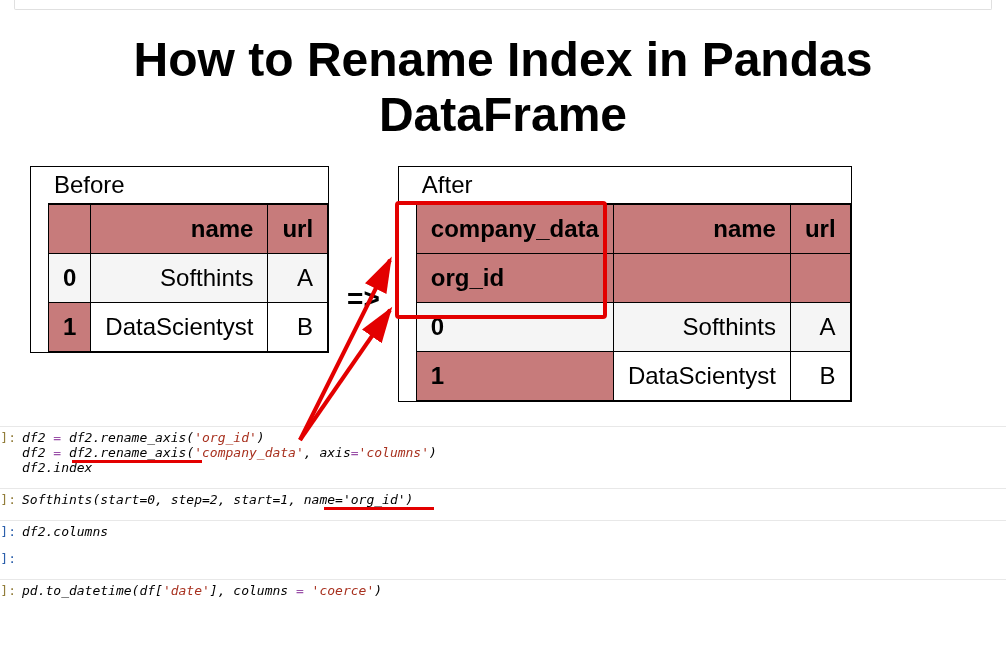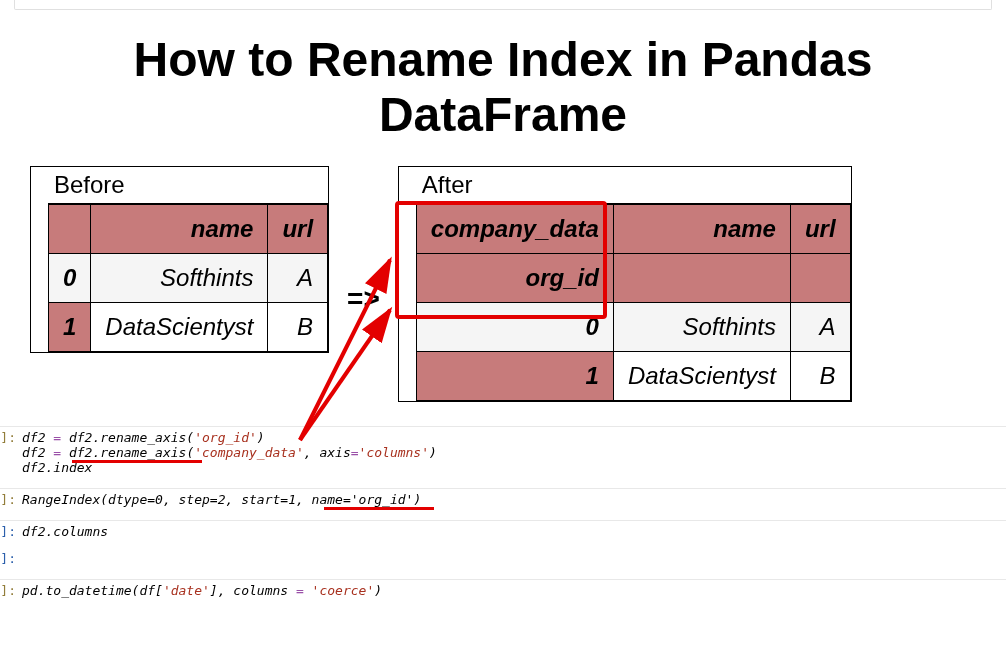--- a/index.html
+++ b/index.html
@@ -2,24 +2,24 @@
 <html><head>
 <meta charset="utf-8">
 <style>
 * { box-sizing: border-box; margin: 0; padding: 0; }
 body { font-family: -apple-system, BlinkMacSystemFont, "Segoe UI", Arial, sans-serif; width: 1006px; height: 666px; background: #fff; position: relative; overflow: hidden; }
 .faint-box { position: absolute; top: 0; left: 14px; right: 14px; height: 10px; border: 1px solid #e0e0e0; border-top: none; border-radius: 0 0 2px 2px; }
 .title { font-size: 48px; font-weight: 700; text-align: center; margin-top: 32px; line-height: 1.15; padding: 0 59px; }
 .tables-row { display: flex; align-items: flex-start; margin-top: 24px; margin-left: 30px; position: relative; }
 .before-wrap, .after-wrap { border: 1px solid #000; padding-left: 17px; }
 .tbl-label { font-size: 24px; padding: 4px 6px; border-bottom: 1px solid #000; }
-table { border-collapse: collapse; font-style: italic; }
+table { border-collapse: collapse; }
 td, th { border: 1px solid #000; padding: 10px 14px; font-size: 24px; text-align: right; }
 th { font-weight: 700; }
-.idx-col { background: #c77b7b; font-weight: 700; text-align: right; margin-top: 14px; }
+.idx-col { background: #c77b7b; font-weight: 700; text-align: left; margin-top: 14px; }
 .hdr-row td, .hdr-row th { background: #c77b7b; font-weight: 700; }
 .alt-row td { background: #f5f5f5; }
 .arrow-between { font-size: 28px; font-weight: 700; margin: 0 18px; align-self: center; padding-top: 30px; }
 .red-box { position: absolute; border: 4px solid #e30000; border-radius: 4px; }
 .code-area { font-family: "DejaVu Sans Mono", monospace; font-size: 13px; margin-top: 24px; }
 .code-line { display: flex; align-items: flex-start; border-top: 1px solid #e8e8e8; padding: 3px 0; }
 .code-line.no-border { border-top: none; }
 .prompt { width: 22px; color: #927d3a; text-align: right; padding-right: 6px; flex-shrink: 0; }
 .prompt.blue { color: #2b5fab; }
 .code-body { white-space: pre; position: relative; font-style: italic; }
@@ -107,21 +107,21 @@
 
   <div class="code-line">
     <div class="prompt">]:</div>
     <div class="code-body"><span>df2 </span><span class="op">=</span><span> df2.rename_axis(</span><span class="str">'org_id'</span><span>)</span>
 <span>df2 </span><span class="op">=</span><span> df2.rename_axis</span><span>(</span><span class="str">'company_data'</span><span>, axis</span><span class="op">=</span><span class="str">'columns'</span><span>)</span>
 <span>df2.index</span><div class="underline-red" style="left:50px; top:30px; width:130px;"></div></div>
   </div>
 
   <div class="code-line" style="margin-top:10px;">
     <div class="prompt">]:</div>
-    <div class="code-body"><span>RangeIndex(dtype</span><span>=</span><span>0</span><span>, step</span><span>=</span><span>2</span><span>, start</span><span>=</span><span>1</span><span>, name</span><span>=</span><span>'org_id'</span><span>)</span><div class="underline-red" style="left:302px; top:15px; width:110px;"></div></div>
+    <div class="code-body"><span>Softhints(start</span><span>=</span><span>0</span><span>, step</span><span>=</span><span>2</span><span>, start</span><span>=</span><span>1</span><span>, name</span><span>=</span><span>'org_id'</span><span>)</span><div class="underline-red" style="left:302px; top:15px; width:110px;"></div></div>
   </div>
 
   <div class="code-line" style="margin-top:10px;">
     <div class="prompt blue">]:</div>
     <div class="code-body"><span>df2.columns</span></div>
   </div>
 
   <div class="code-line no-border" style="margin-top:6px;">
     <div class="prompt blue">]:</div>
   </div>

